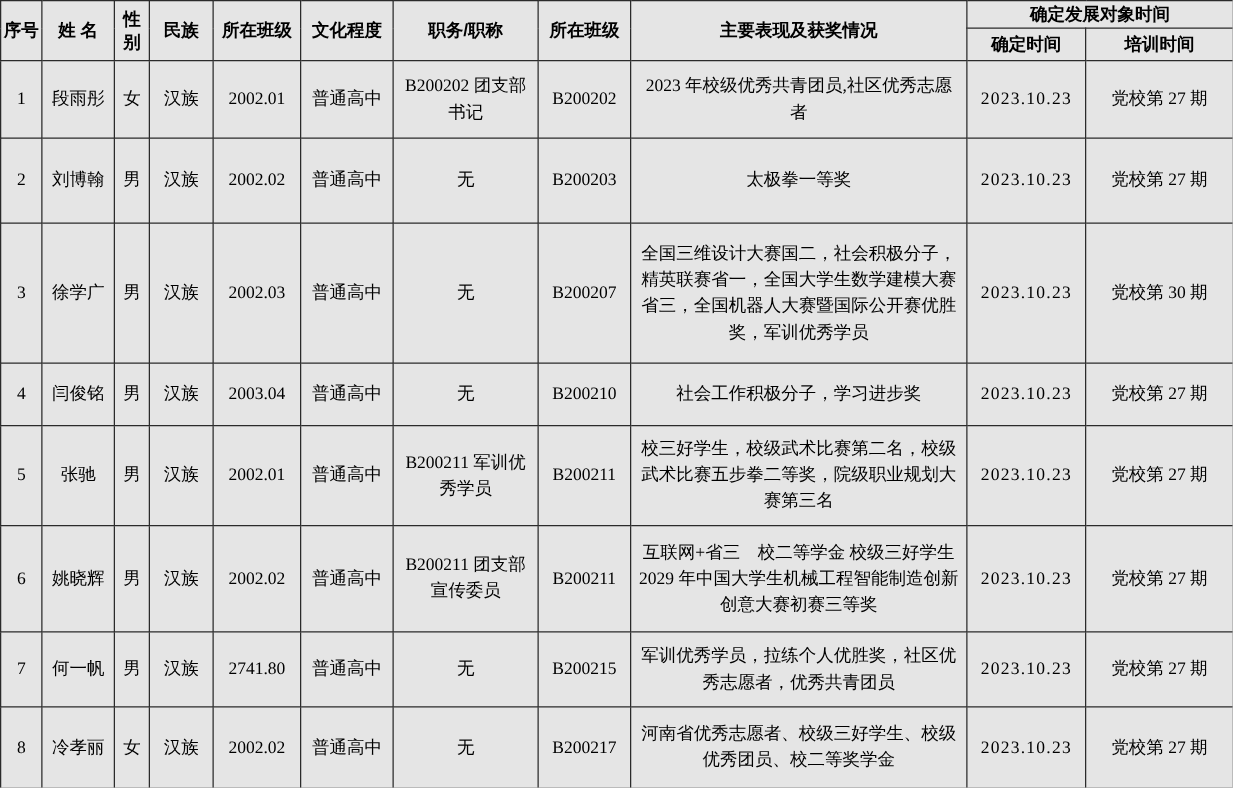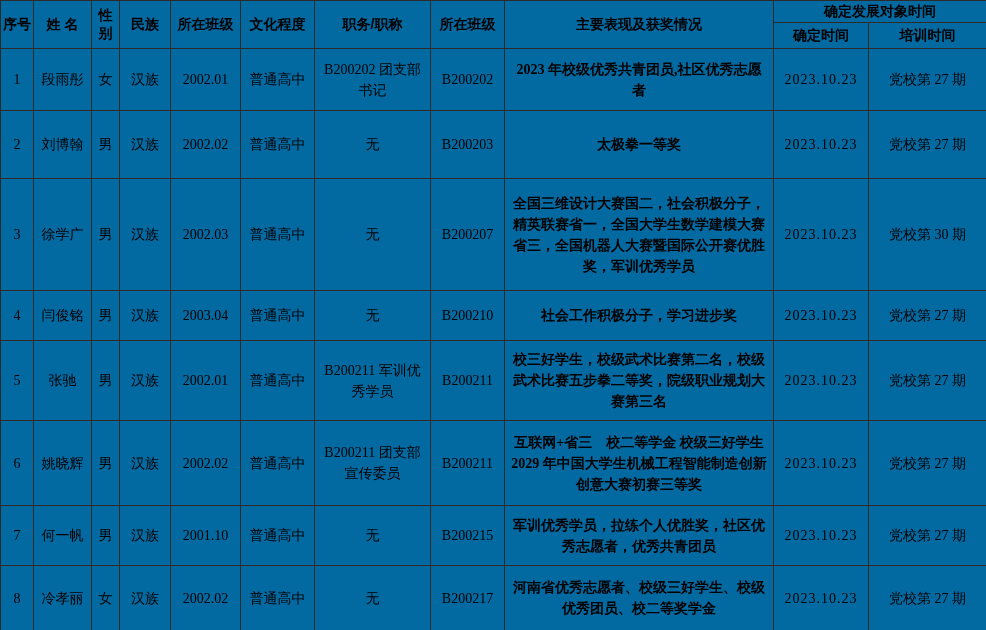--- a/index.html
+++ b/index.html
@@ -9,21 +9,21 @@
     height: 630px;
     overflow: hidden;
     font-family: "Liberation Serif", serif;
     color: #000000;
   }
   table.roster {
     width: 986px;
     height: 630px;
     border-collapse: collapse;
     table-layout: fixed;
-    background: #0369a1;
+    background: #e5e5e5;
   }
   table.roster th,
   table.roster td {
     border: 1px solid #2b2b2b;
     text-align: center;
     vertical-align: middle;
     overflow: hidden;
   }
   table.roster th {
     font-family: "Liberation Sans", sans-serif;
@@ -33,21 +33,21 @@
     padding: 1px 2px;
     word-break: break-all;
   }
   table.roster td {
     font-size: 14px;
     line-height: 1.5;
     padding: 2px 5px;
     word-break: break-all;
   }
   td.c-no { text-align: left; padding-left: 3px; font-size: 13px; }
-  td.c-performance { font-size: 13.5px; line-height: 1.55; padding: 2px 6px; font-weight: bold; }
+  td.c-performance { font-size: 13.5px; line-height: 1.55; padding: 2px 6px; }
   td.c-date { letter-spacing: 1px; font-size: 13.5px; white-space: nowrap; }
   td.c-session { white-space: nowrap; }
 </style>
 </head>
 <body>
 
 <table class="roster">
   <colgroup>
     <col style="width:33px">
       <col style="width:58px">
@@ -156,21 +156,21 @@
       <td>B200211</td>
       <td class="c-performance">互联网+省三　校二等学金 校级三好学生 2029 年中国大学生机械工程智能制造创新创意大赛初赛三等奖</td>
       <td class="c-date">2023.10.23</td>
       <td class="c-session">党校第 27 期</td>
     </tr>
     <tr style="height:60px">
       <td class="c-no">7</td>
       <td>何一帆</td>
       <td>男</td>
       <td>汉族</td>
-      <td>2001.10</td>
+      <td>2741.80</td>
       <td>普通高中</td>
       <td>无</td>
       <td>B200215</td>
       <td class="c-performance">军训优秀学员，拉练个人优胜奖，社区优秀志愿者，优秀共青团员</td>
       <td class="c-date">2023.10.23</td>
       <td class="c-session">党校第 27 期</td>
     </tr>
     <tr style="height:65px">
       <td class="c-no">8</td>
       <td>冷孝丽</td>

